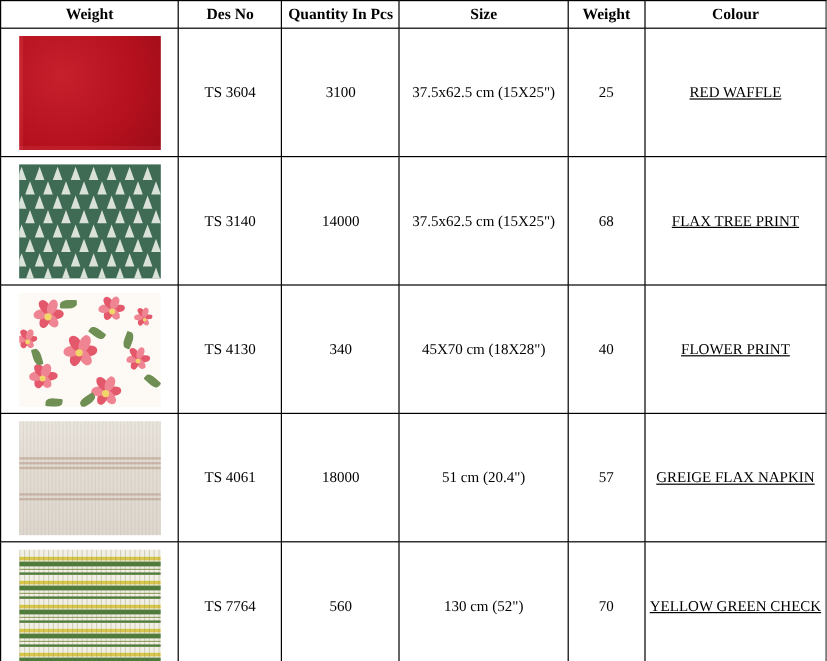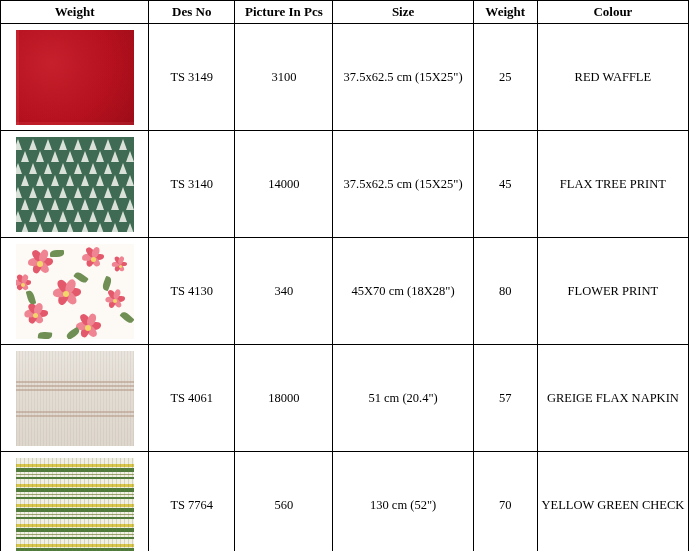--- a/index.html
+++ b/index.html
@@ -104,54 +104,54 @@
   }
   
   .sw-check {
     background: #f2efe4;
   }
   .stripe-y { position: absolute; left:0; right:0; height:3px; background:#d9c64a; }
   .stripe-gr { position: absolute; left:0; right:0; height:4px; background:#4e7a3a; }
   .stripe-thin { position: absolute; left:0; right:0; height:1px; background:#9aa36a; }
   .vline { position:absolute; top:0; bottom:0; width:1px; background:rgba(120,130,80,0.25); }
 
-  .cell-colour { font-size: 12px; }
+  .cell-colour { font-size: 12px; text-decoration: underline; }
 </style>
 </head>
 <body>
 
 <div id="page">
   <table class="product-table">
     <colgroup>
       <col class="c-pic">
       <col class="c-des">
       <col class="c-qty">
       <col class="c-size">
       <col class="c-wt">
       <col class="c-col">
     </colgroup>
     <thead>
       <tr>
         <th>Weight</th>
         <th>Des No</th>
-        <th>Picture In Pcs</th>
+        <th>Quantity In Pcs</th>
         <th>Size</th>
         <th>Weight</th>
         <th>Colour</th>
       </tr>
     </thead>
     <tbody>
 
       <tr>
         <td class="cell-pic">
           <div class="swatch-wrap">
             <div class="swatch sw-red"></div>
           </div>
         </td>
-        <td>TS 3149</td>
+        <td>TS 3604</td>
         <td>3100</td>
         <td>37.5x62.5 cm (15X25")</td>
         <td>25</td>
         <td class="cell-colour">RED WAFFLE</td>
       </tr>
 
       <tr>
         <td class="cell-pic">
           <div class="swatch-wrap">
             <div class="swatch sw-green" id="sw-green">
@@ -218,21 +218,21 @@
                 <div class="tree" style="left: 65px; top: 86px;"></div>
                 <div class="tree" style="left: 80px; top: 86px;"></div>
                 <div class="tree" style="left: 95px; top: 86px;"></div>
                 <div class="tree" style="left: 110px; top: 86px;"></div>
               </div>
           </div>
         </td>
         <td>TS 3140</td>
         <td>14000</td>
         <td>37.5x62.5 cm (15X25")</td>
-        <td>45</td>
+        <td>68</td>
         <td class="cell-colour">FLAX TREE PRINT</td>
       </tr>
 
       <tr>
         <td class="cell-pic">
           <div class="swatch-wrap">
             <div class="swatch sw-flower" id="sw-flower">
                 <div class="petal" style="width: 13px; height: 8px; left: 24px; top: 14px; background: rgb(228, 88, 107); transform: rotate(0deg);"></div>
                 <div class="petal" style="width: 13px; height: 8px; left: 21px; top: 19.1962px; background: rgb(239, 133, 147); transform: rotate(60deg);"></div>
                 <div class="petal" style="width: 13px; height: 8px; left: 15px; top: 19.1962px; background: rgb(228, 88, 107); transform: rotate(120deg);"></div>
@@ -295,21 +295,21 @@
                 <div class="leafy" style="width: 14px; height: 7px; left: 84px; top: 36px; transform: rotate(111deg);"></div>
                 <div class="leafy" style="width: 14px; height: 7px; left: 50px; top: 86px; transform: rotate(148deg);"></div>
                 <div class="leafy" style="width: 14px; height: 7px; left: 22px; top: 88px; transform: rotate(5deg);"></div>
                 <div class="leafy" style="width: 14px; height: 7px; left: 104px; top: 70px; transform: rotate(42deg);"></div>
               </div>
           </div>
         </td>
         <td>TS 4130</td>
         <td>340</td>
         <td>45X70 cm (18X28")</td>
-        <td>80</td>
+        <td>40</td>
         <td class="cell-colour">FLOWER PRINT</td>
       </tr>
 
       <tr>
         <td class="cell-pic">
           <div class="swatch-wrap">
             <div class="swatch sw-greige" id="sw-greige">
                 <div class="stripe-g" style="top: 30px;"></div>
                 <div class="stripe-g" style="top: 34px;"></div>
                 <div class="stripe-g" style="top: 38px;"></div>

